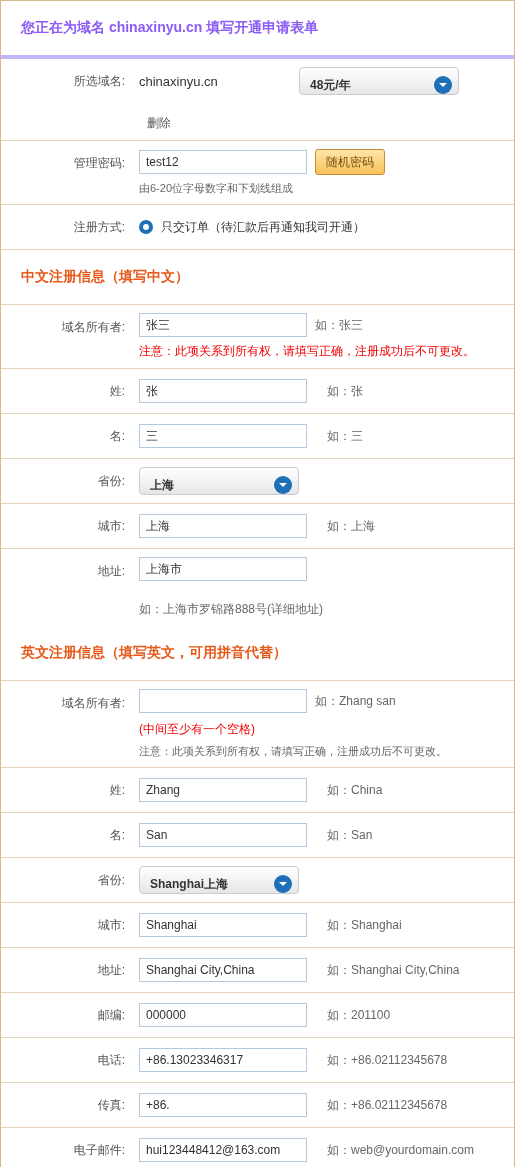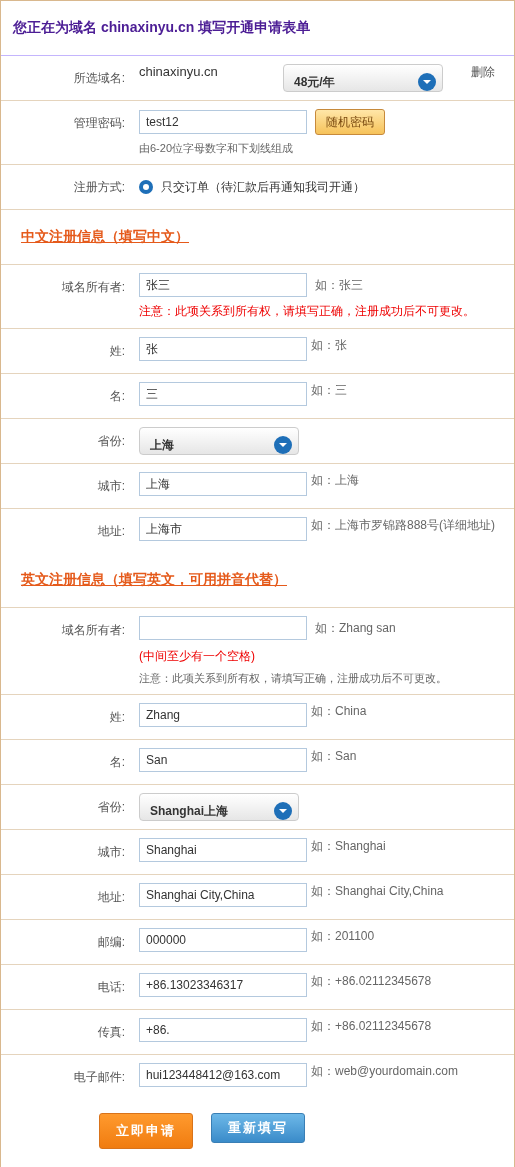--- a/index.html
+++ b/index.html
@@ -1,43 +1,43 @@
 <!DOCTYPE html>
 <html><head>
 <meta charset="utf-8">
 <style>
   * { box-sizing: border-box; margin: 0; padding: 0; }
   body { font-family: Arial, "Microsoft YaHei", sans-serif; font-size: 12px; color: #333; background: #fff; }
   .container { width: 515px; border: 1px solid #d9b88e; }
-  .header { padding: 18px 12px; color: #4c1d95; font-weight: bold; font-size: 14px; border-bottom: 1px solid #c4b5fd; }
-  .section-header { padding: 18px 20px; color: #e55a1b; font-weight: bold; font-size: 14px; border-bottom: 1px solid #e5d4bd; text-decoration: underline; }
+  .header { padding: 18px 20px; color: #8b5cf6; font-weight: bold; font-size: 14px; border-bottom: 4px solid #c4b5fd; }
+  .section-header { padding: 18px 20px; color: #e55a1b; font-weight: bold; font-size: 14px; border-bottom: 1px solid #e5d4bd; }
   .row { display: flex; border-bottom: 1px solid #e5d4bd; align-items: flex-start; }
   .row:last-child { border-bottom: none; }
   .label-cell { width: 92px; padding: 12px 8px 12px 0; text-align: right; color: #555; flex-shrink: 0; display: flex; align-items: center; justify-content: flex-end; min-height: 44px; margin-left: 40px; }
-  .content-cell { flex: 1; padding: 8px 12px 8px 6px; display: flex; flex-wrap: wrap; gap: 4px; min-height: 44px; }
+  .content-cell { flex: 1; padding: 8px 12px 8px 6px; display: flex; align-items: center; flex-wrap: wrap; gap: 20px; min-height: 44px; }
   .content-cell-col { flex: 1; padding: 8px 12px 8px 6px; display: flex; flex-direction: column; gap: 6px; }
   .inline-row { display:flex; align-items:center; gap:8px; flex-wrap:wrap; }
   input[type="text"] { border: 1px solid #b4c9de; padding: 4px 6px; font-size: 12px; height: 24px; width: 168px; color:#333; }
   .hint { color: #666; font-size: 12px; }
   .hint-red { color: #e00; font-size: 12px; }
   .note-red { color: #e00; font-size: 12px; }
   .note-gray { color: #666; font-size: 11px; }
   .domain-name { font-size: 13px; color:#333; }
   .select-like {
     display: inline-flex; align-items: center; justify-content: space-between;
     height: 28px; padding: 8px 6px 0 10px; border:1px solid #ccc; border-radius:4px;
     background: linear-gradient(#ffffff,#e6e6e6); min-width:160px; cursor:pointer;
     font-weight:bold; color:#333;
   }
   .select-like .chev {
     width:18px; height:18px; border-radius:50%; background:#1e6fb8;
     display:flex; align-items:center; justify-content:center; margin-left:10px;
   }
   .select-like .chev svg { fill:#fff; width:10px; height:10px; }
-  .del-link { color:#555; margin-left:24px; cursor:pointer; }
+  .del-link { color:#555; margin-left:8px; cursor:pointer; }
   .btn {
     display:inline-flex; align-items:center; justify-content:center;
     height:26px; padding:8px 10px; border:1px solid #c78a3b; border-radius:3px;
     background:linear-gradient(#ffe6a8,#f6c25a); color:#7a4a10; cursor:pointer; font-size:12px;
   }
   .radio-wrap { display:flex; align-items:center; gap:8px; }
   .radio-dot { width:14px; height:14px; border-radius:50%; background:#1e6fb8; display:flex; align-items:center; justify-content:center; }
   .radio-dot span { width:6px; height:6px; border-radius:50%; background:#fff; }
   .btn-primary {
     display:inline-flex; align-items:center; justify-content:center;

